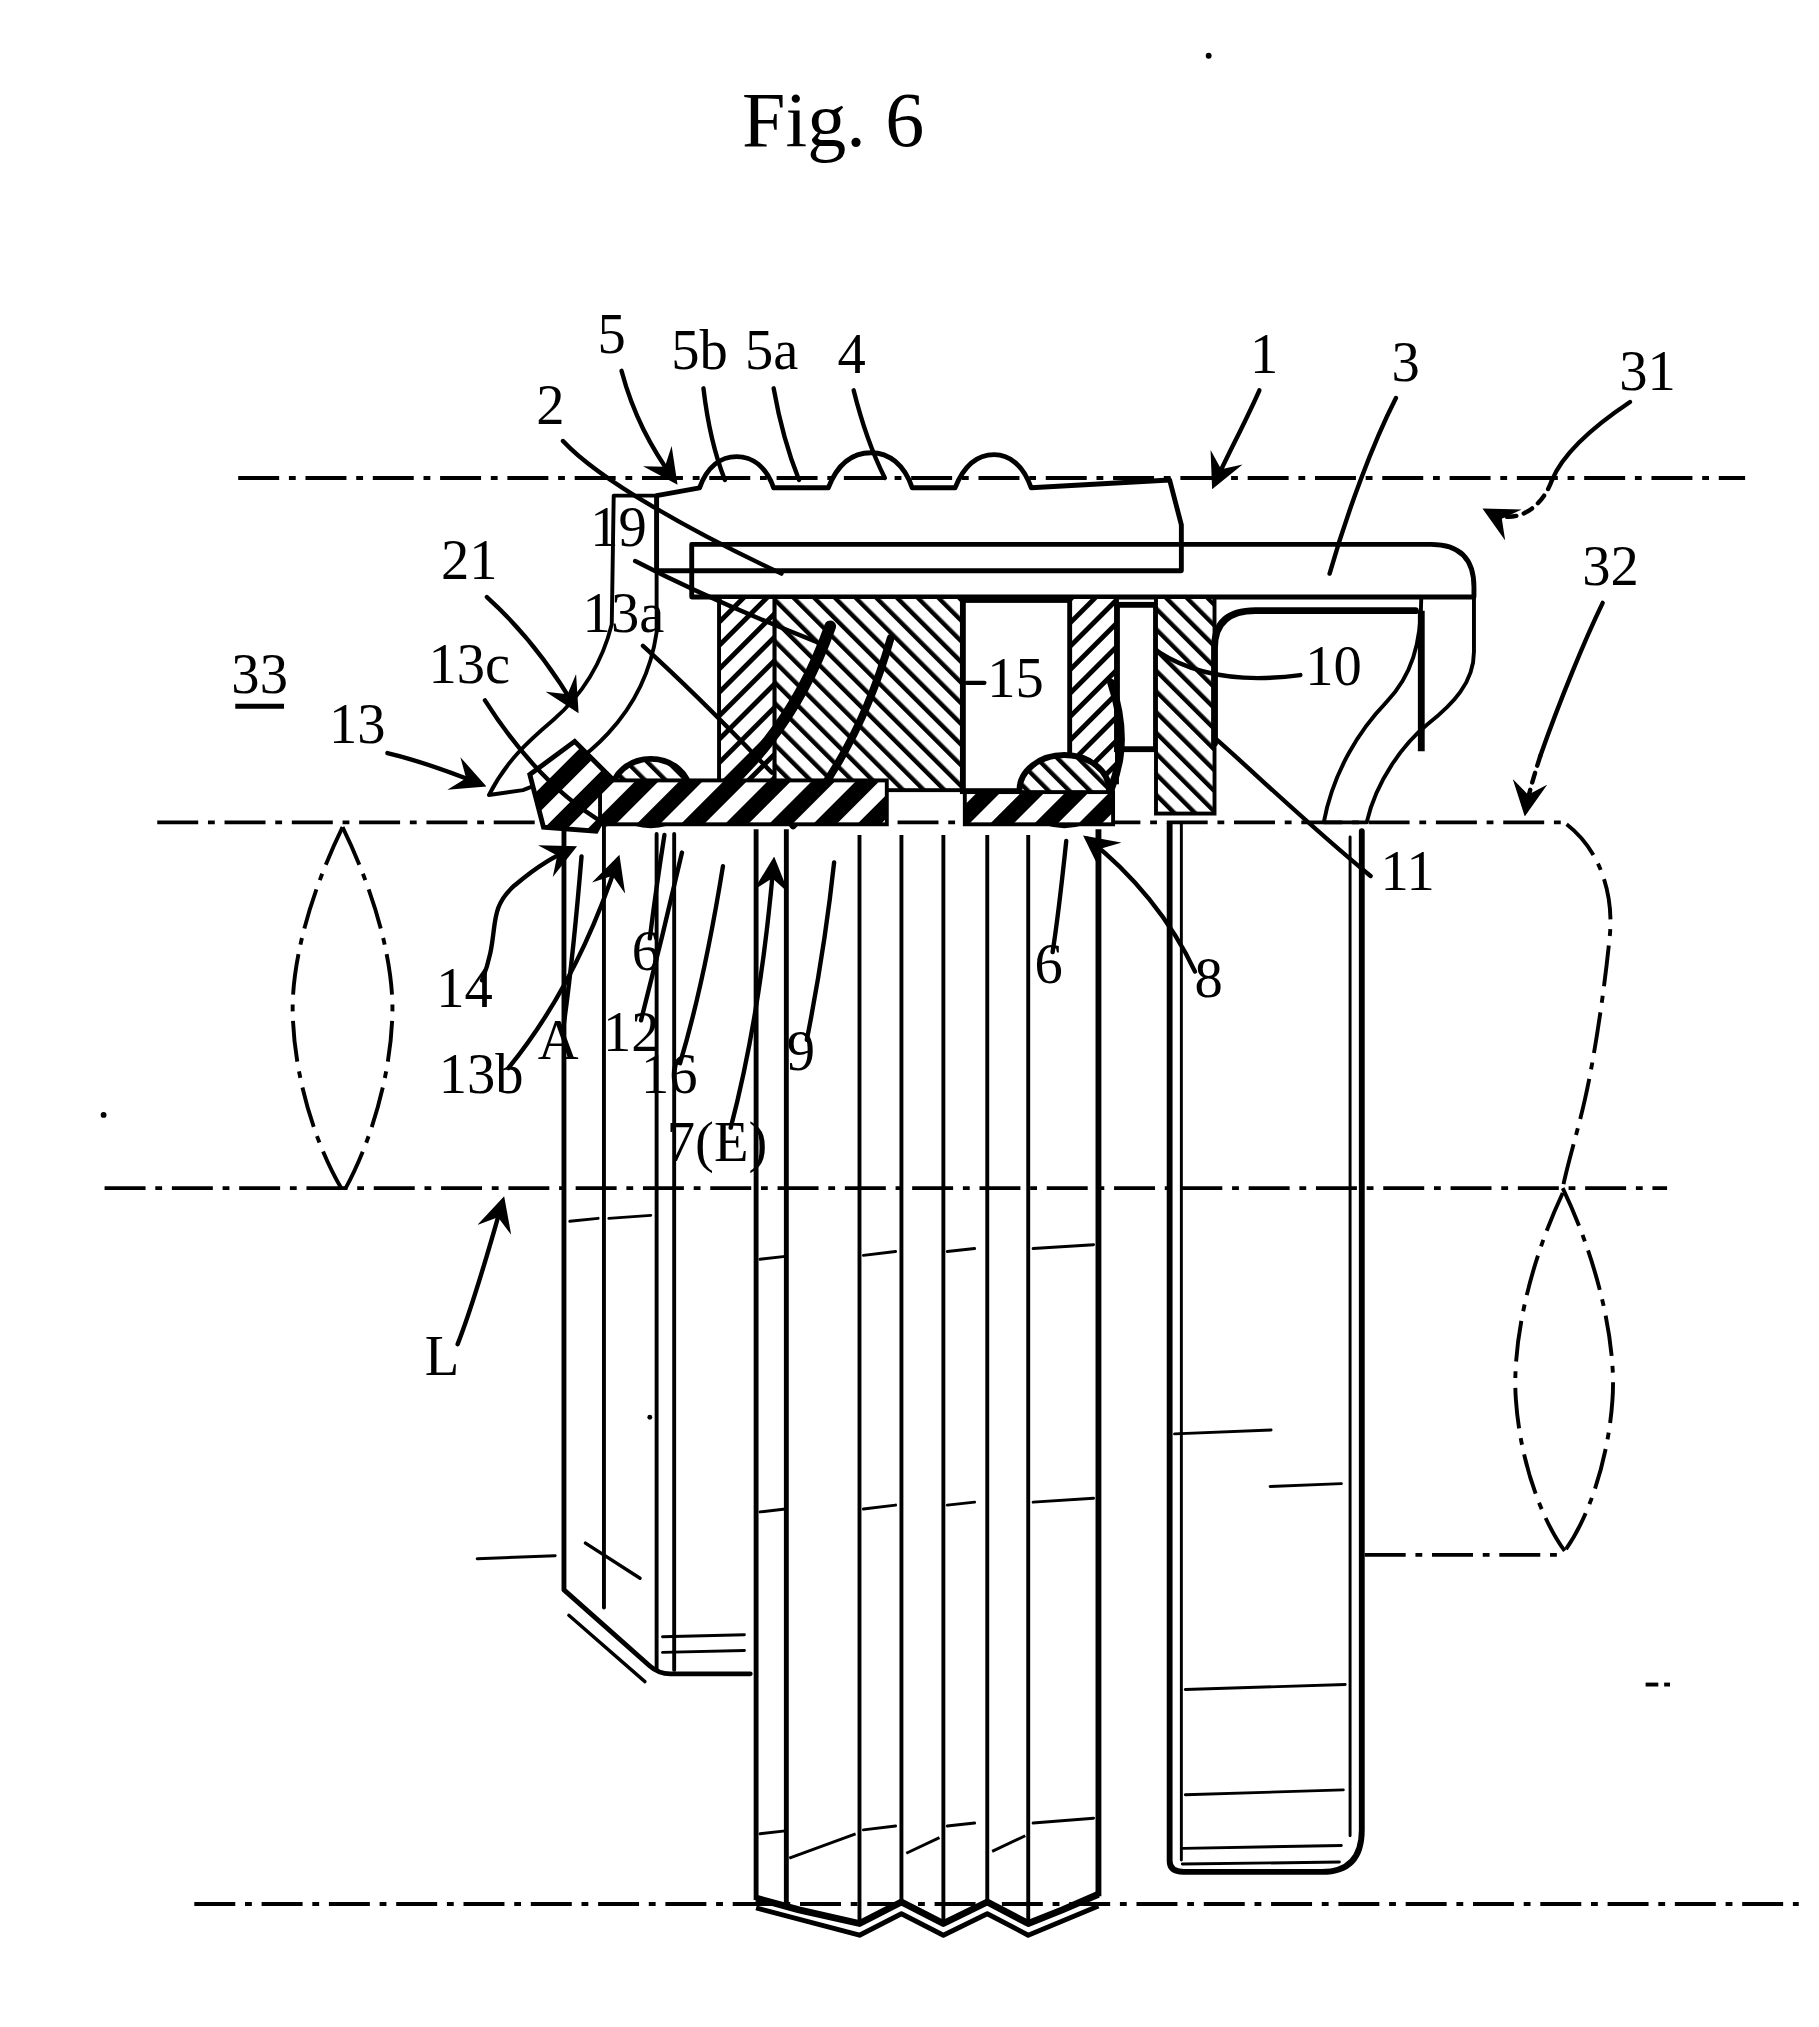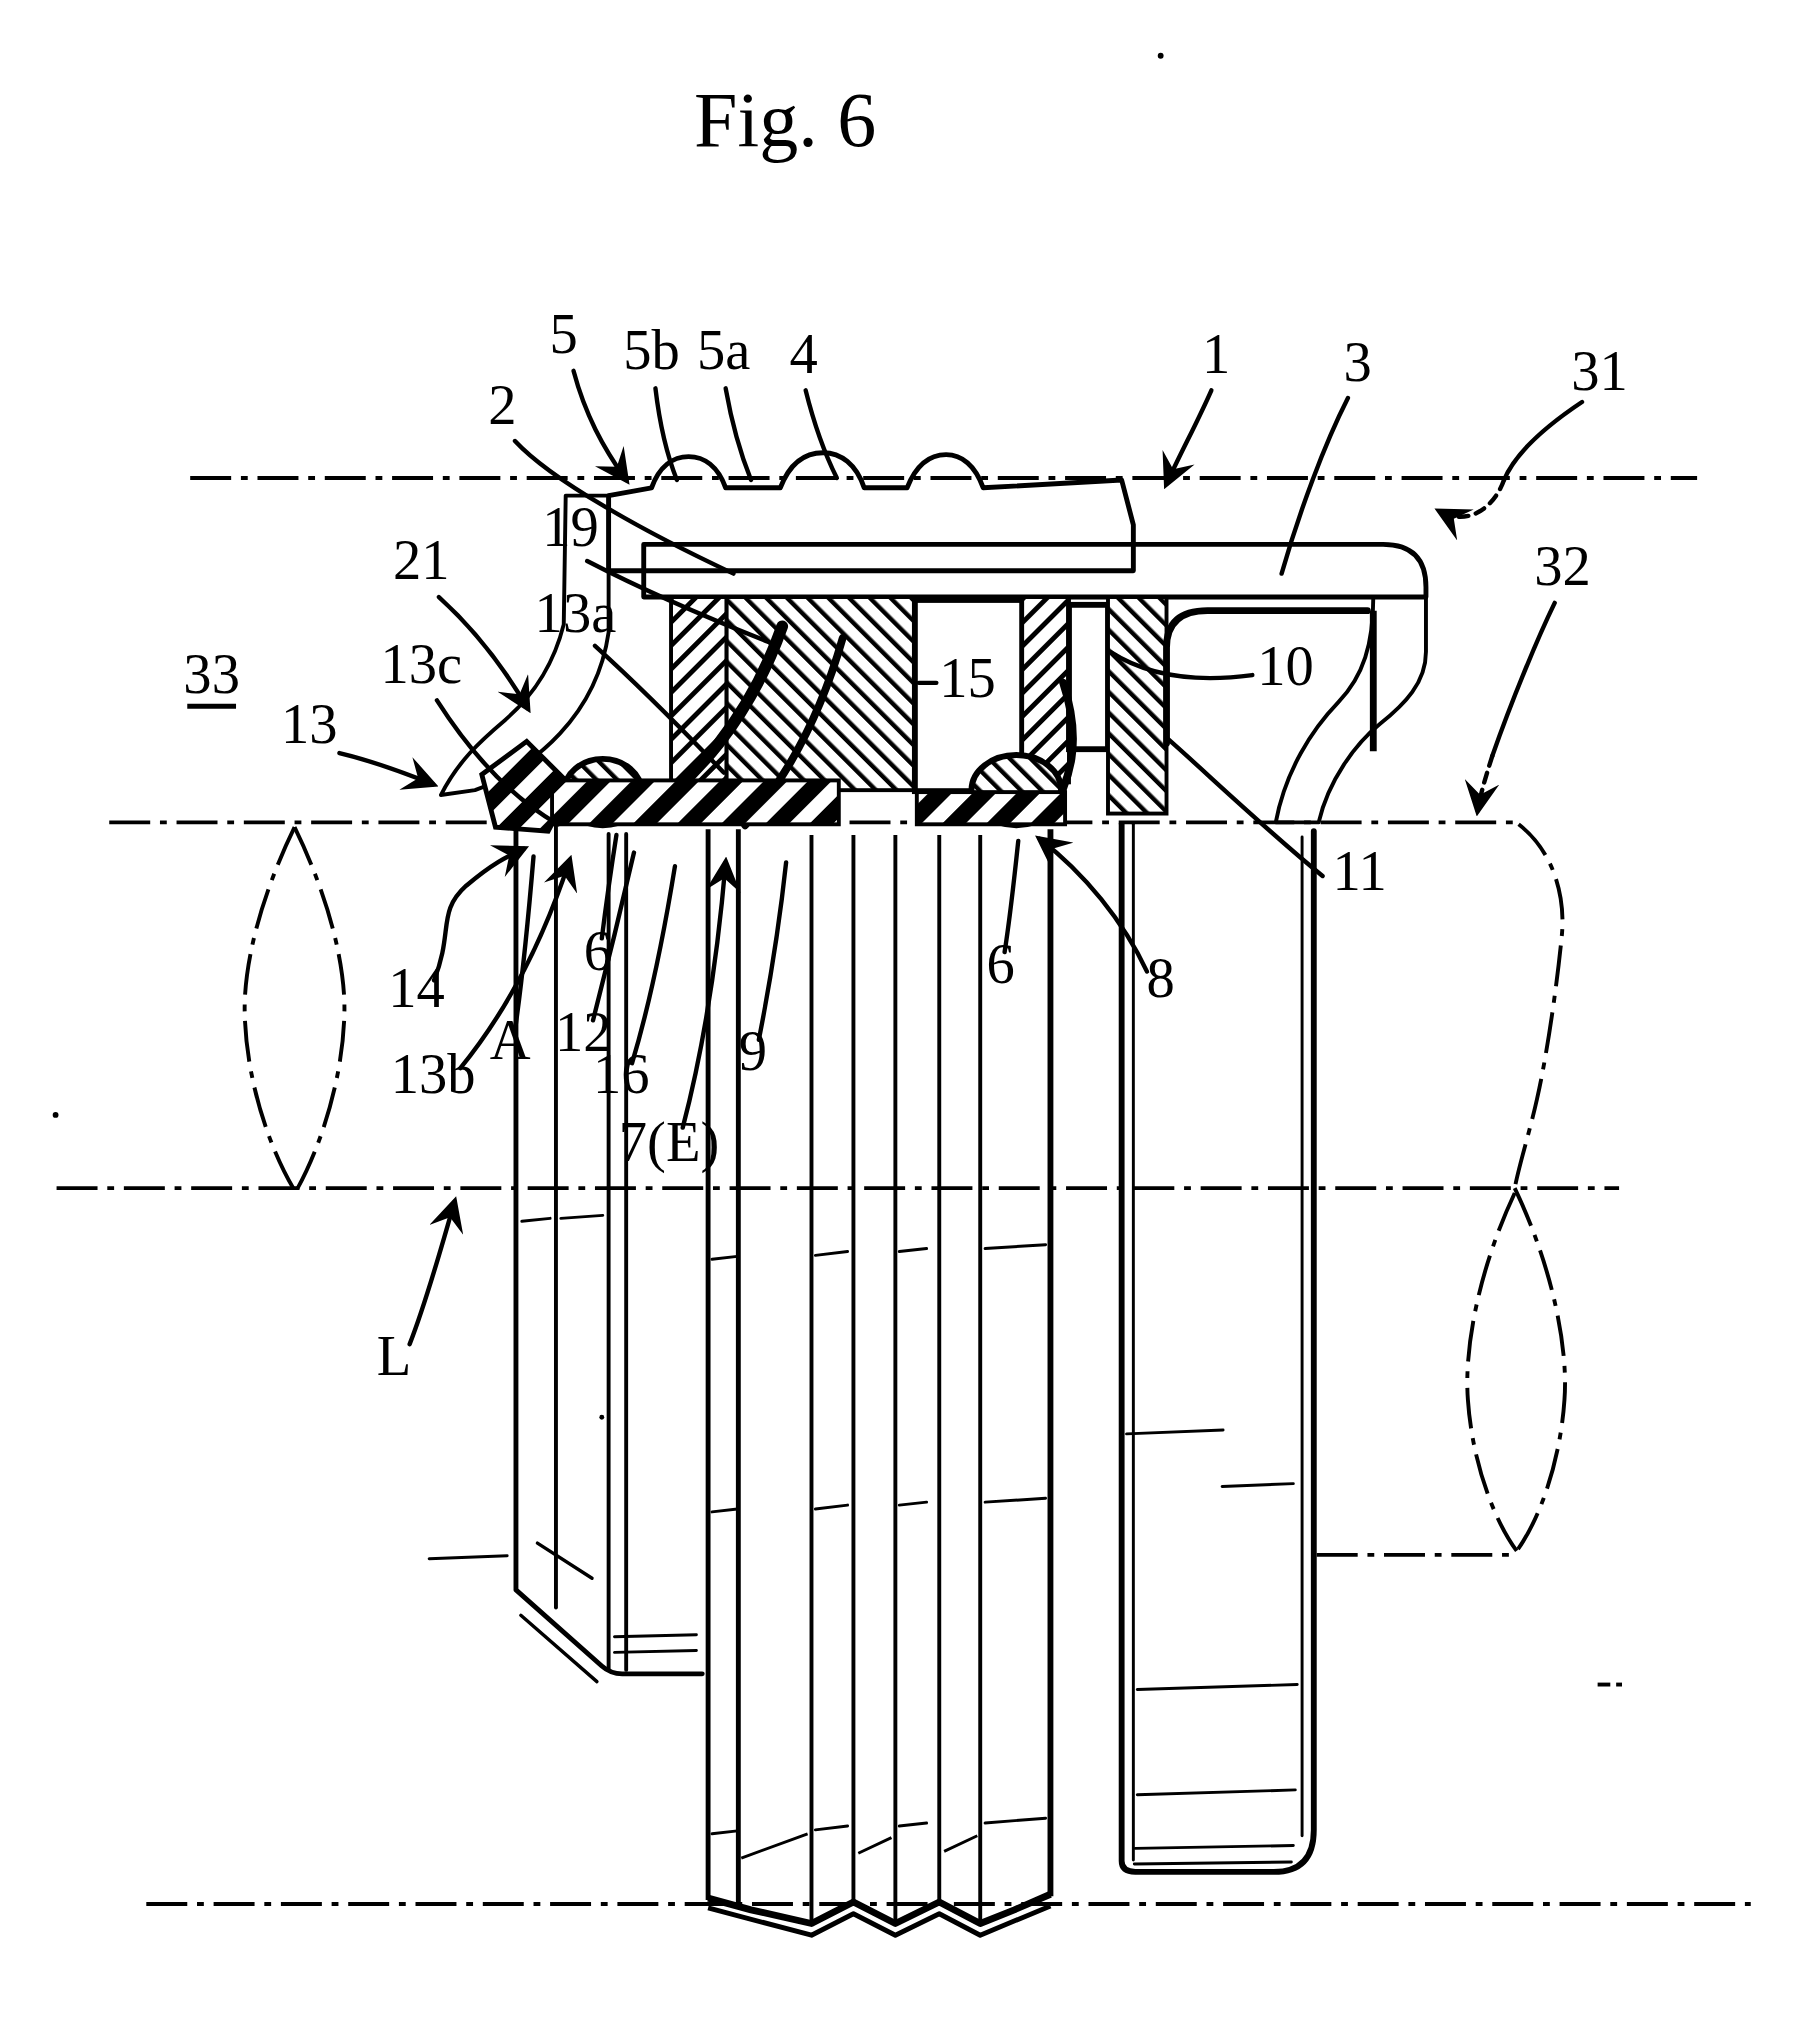--- a/index.html
+++ b/index.html
@@ -1,16 +1,16 @@
 <!DOCTYPE html>
 <html><head>
 <meta charset="utf-8">
 <style>
   html,body{margin:0;padding:0;background:#ffffff;}
-  #stage{position:relative;width:1752px;height:2028px;background:#ffffff;overflow:hidden;}
+  #stage{position:relative;width:1752px;height:2028px;background:#ffffff;overflow:hidden;padding-left:48px;}
   svg{display:block;}
   .lbl{font-family:"Liberation Serif","DejaVu Serif",serif;font-size:58px;fill:#000;text-anchor:middle;}
   .title{font-family:"Liberation Serif","DejaVu Serif",serif;font-size:80px;fill:#000;text-anchor:middle;}
   .leader{fill:none;stroke:#000;stroke-width:4.5;stroke-linecap:round;}
   .leader-dash{fill:none;stroke:#000;stroke-width:4.5;stroke-linecap:round;stroke-dasharray:10 8;}
   .phantom{fill:none;stroke:#000;stroke-width:4;stroke-dasharray:42 10 7 10;}
   .outline{fill:none;stroke:#000;stroke-linejoin:round;stroke-linecap:round;}
   .tick{stroke:#000;stroke-width:3;stroke-linecap:round;}
 </style>
 </head>

